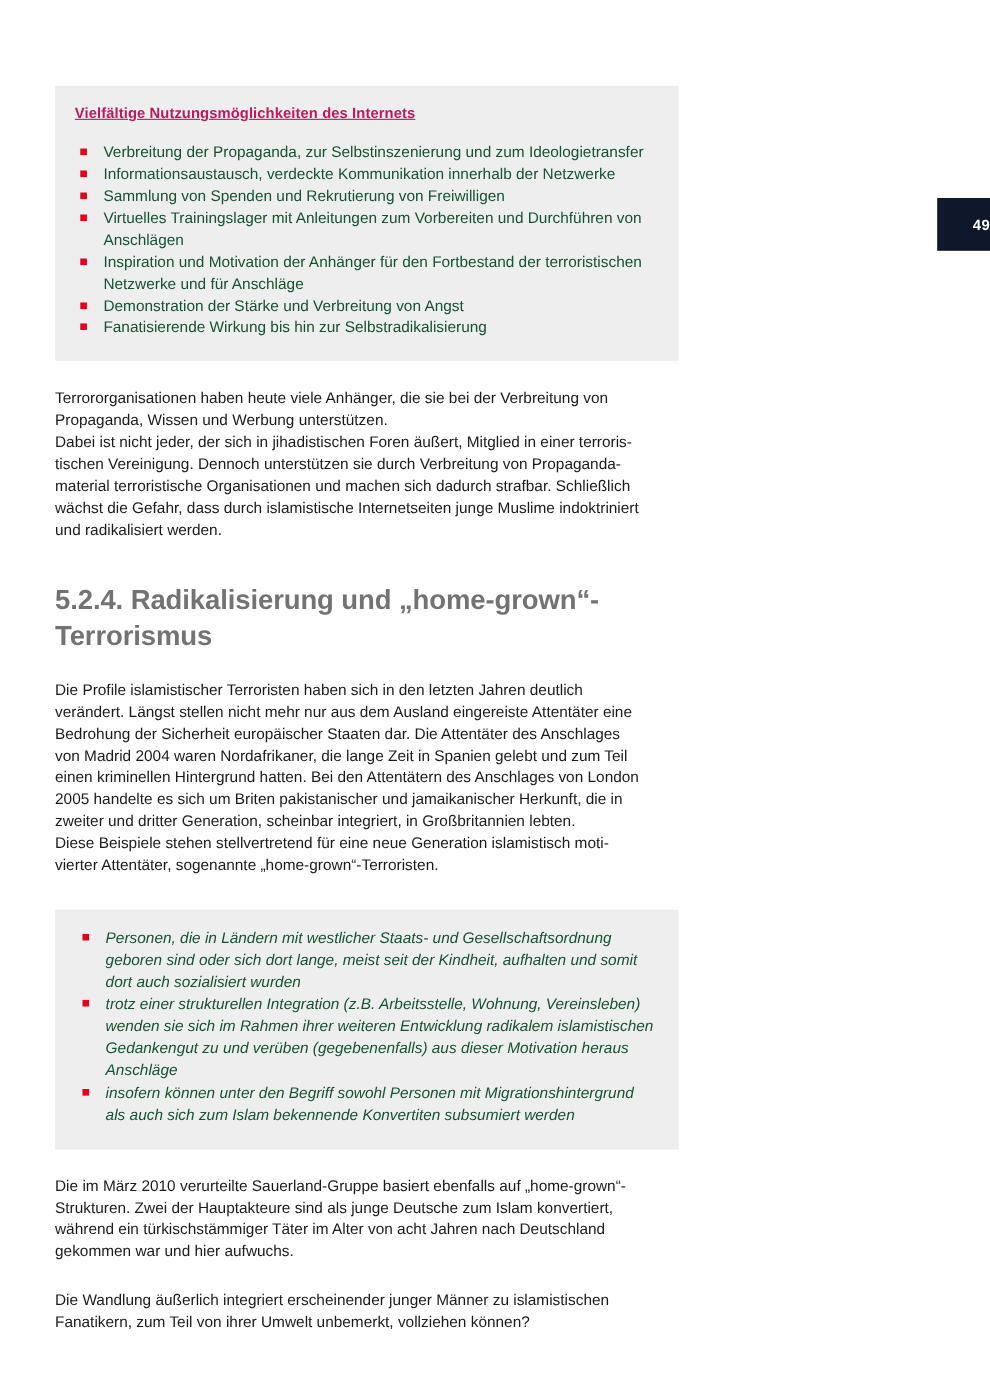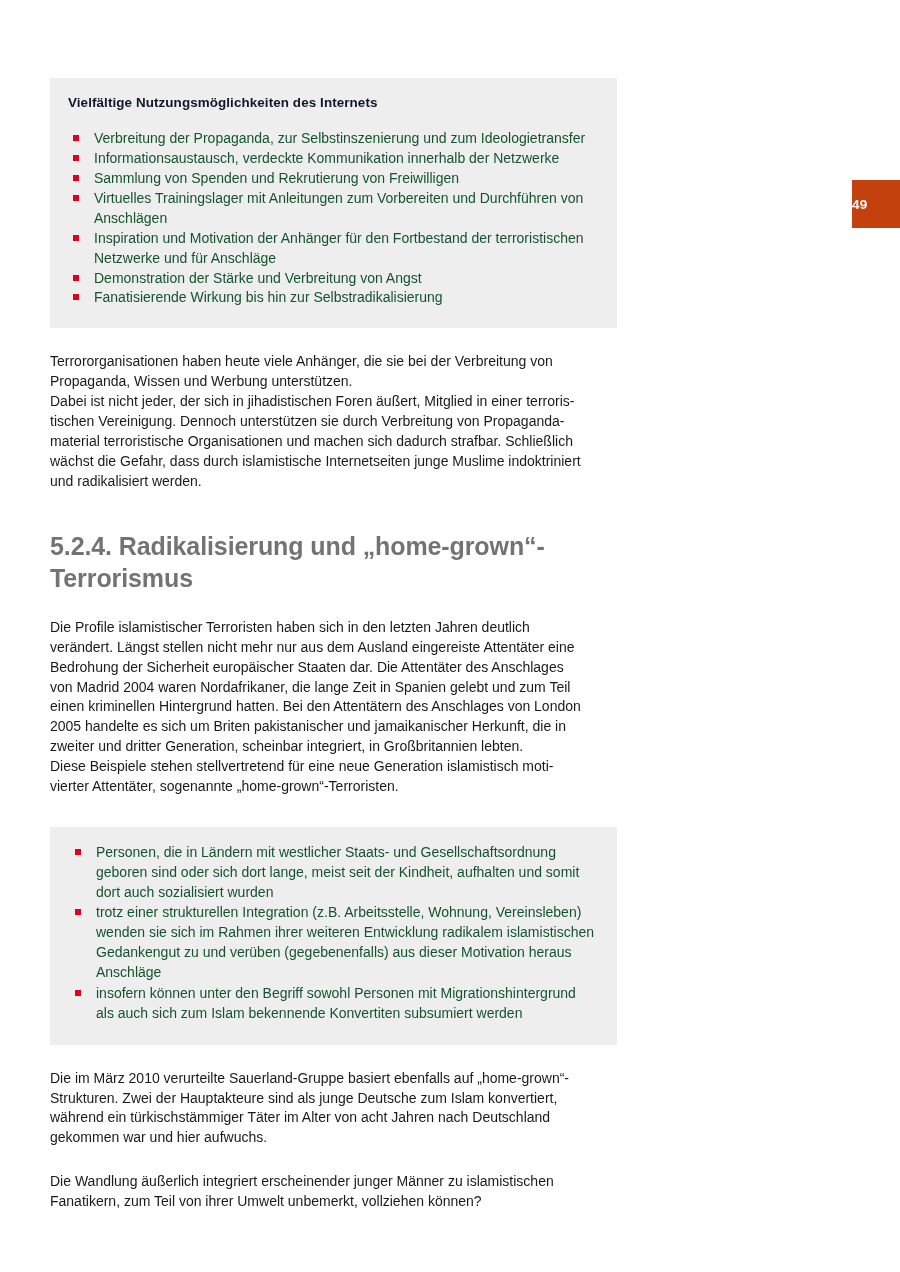--- a/index.html
+++ b/index.html
@@ -25,52 +25,53 @@
     height: 1272px;
   }
 
   
   .page-tab {
     position: absolute;
     right: 0;
     top: 180px;
     width: 48px;
     height: 48px;
-    background: #c2410c;
+    background: #0f172a;
     color: #ffffff;
     font-size: 13.5px;
     font-weight: bold;
     display: flex;
     align-items: center;
-    justify-content: flex-start;
+    justify-content: flex-end;
     letter-spacing: .3px;
   }
 
   
   .content {
     position: absolute;
     left: 50px;
     top: 78px;
     width: 567px;
   }
 
   
   .callout {
     background: #eeeeee;
     padding: 16px 22px 20px 16px;
     box-sizing: border-box;
     width: 567px;
   }
   .callout-title {
-    color: #0f172a;
+    color: #be185d;
     font-weight: bold;
     font-size: 13.4px;
     letter-spacing: .1px;
     margin: 0 0 18px 2px;
     line-height: 1.3;
+    text-decoration: underline;
   }
   .callout ul {
     list-style: none;
     margin: 0;
     padding: 0;
   }
   .callout li {
     position: relative;
     padding-left: 28px;
     font-size: 14px;
@@ -81,21 +82,21 @@
   .callout li .bullet {
     position: absolute;
     left: 7px;
     top: 6px;
     width: 6px;
     height: 6px;
     background: #e2001a;
     display: block;
   }
   .callout.tight li { margin-bottom: 0; }
-  .callout.loose li { padding-left: 30px; }
+  .callout.loose li { padding-left: 30px; font-style: italic; }
   .callout.loose li .bullet { left: 9px; }
 
   
   .body-para {
     font-size: 14px;
     line-height: 1.42;
     color: #1a1a1a;
     margin: 0;
   }
   .body-para .ln { display: block; white-space: pre; }

